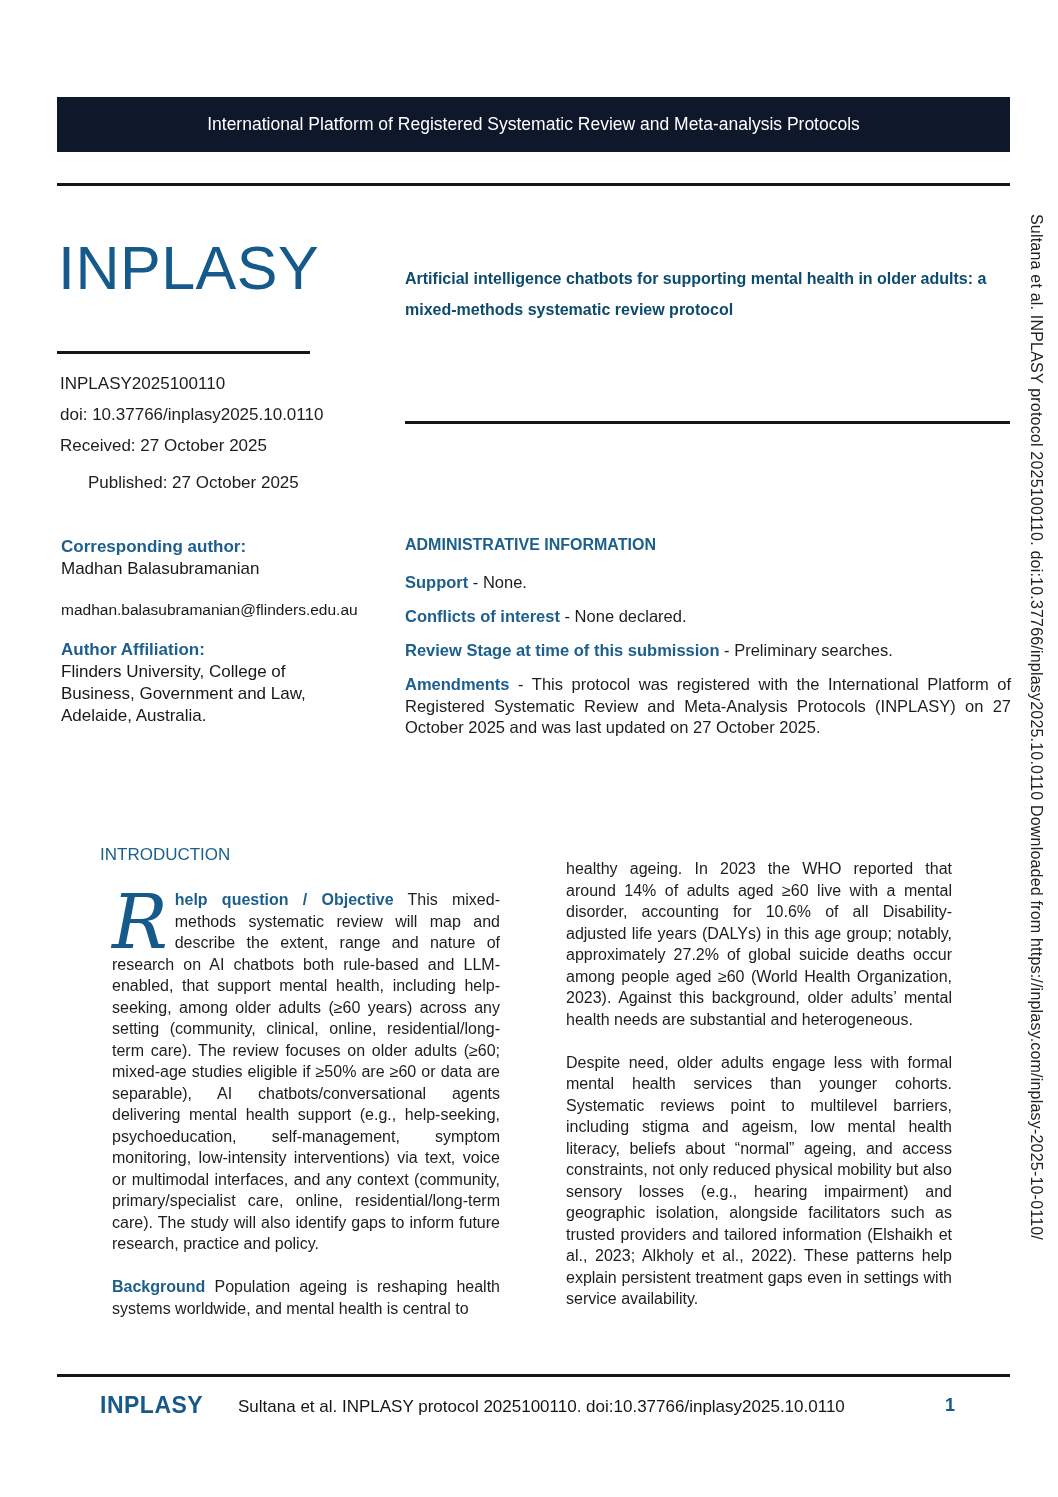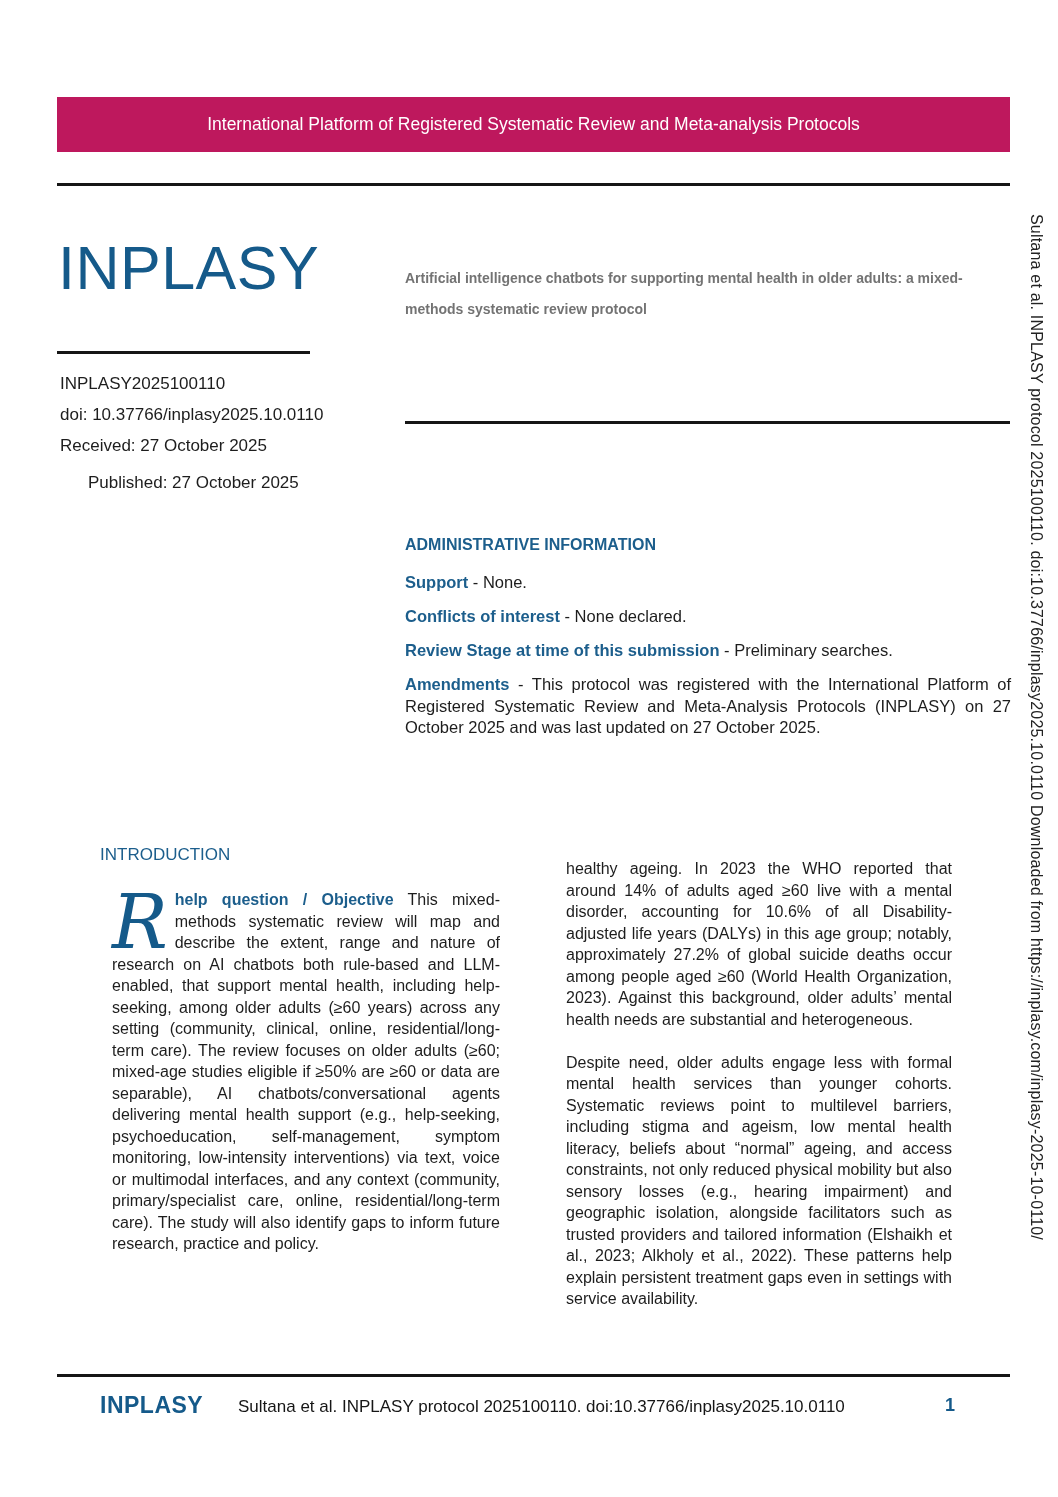--- a/index.html
+++ b/index.html
@@ -2,40 +2,40 @@
 <html><head>
 <meta charset="utf-8">
 <style>
   html,body { margin:0; padding:0; background:#ffffff; }
   .page {
     position:relative; width:1058px; height:1497px; background:#ffffff;
     font-family:"Liberation Sans", sans-serif; color:#181818; overflow:hidden;
   }
   .banner {
     position:absolute; left:57px; top:97px; width:953px; height:55px;
-    background:#be185d; color:#ffffff; font-size:17.5px;
+    background:#0f172a; color:#ffffff; font-size:17.5px;
     display:flex; align-items:center; justify-content:center;
   }
   .rule { position:absolute; background:#161616; }
   .rule-top    { left:57px;  top:183px;  width:953px; height:3px; }
   .rule-logo   { left:57px;  top:351px;  width:253px; height:2.5px; }
   .rule-title  { left:405px; top:421px;  width:605px; height:2.5px; }
   .rule-footer { left:57px;  top:1374px; width:953px; height:3px; }
 
   .logo {
     position:absolute; left:58px; top:233px;
     font-size:61px; color:#155a8a; letter-spacing:0.5px;
   }
   .masthead-meta { position:absolute; left:60px; top:374px; font-size:17px; color:#1d1d1d; }
   .masthead-meta .line { margin-bottom:11px; }
   .masthead-meta .line-published { margin-top:17px;margin-left:28px; }
 
   .title {
     position:absolute; left:405px; top:263px; width:582px;
-    font-size:14px; font-weight:bold; color:#737373; line-height:31px;
+    font-size:16px; font-weight:bold; color:#0c4a6e; line-height:31px;
   }
   .authors { position:absolute; left:407px; top:453px; font-size:17px; color:#1d1d1d; }
 
   .blue-b { color:#1c5e8c; font-weight:bold; }
 
   .contact { position:absolute; left:61px; top:536px; width:290px; font-size:17px; line-height:22px; }
   .contact .email { font-size:15.5px; margin:19px 0 18px 0; }
 
   .admin { position:absolute; left:405px; top:536px; width:606px; font-size:16.5px; color:#1d1d1d; }
   .admin-heading { font-size:16px; margin-bottom:18px; }
@@ -85,20 +85,27 @@
   <div class="masthead-meta">
     <div class="line">INPLASY2025100110</div>
     <div class="line">doi: 10.37766/inplasy2025.10.0110</div>
     <div class="line">Received: 27 October 2025</div>
     <div class="line line-published">Published: 27 October 2025</div>
   </div>
 
   <div class="title">Artificial intelligence chatbots for supporting mental health in older adults: a mixed-methods systematic review protocol</div>
   <div class="rule rule-title"></div>
 
+  <div class="contact">
+    <div class="blue-b">Corresponding author:</div>
+    <div>Madhan Balasubramanian</div>
+    <div class="email">madhan.balasubramanian@flinders.edu.au</div>
+    <div class="blue-b">Author Affiliation:</div>
+    <div>Flinders University, College of Business, Government and Law, Adelaide, Australia.</div>
+  </div>
 
   <div class="admin">
     <div class="admin-heading blue-b">ADMINISTRATIVE INFORMATION</div>
     <div class="admin-row">
       <span class="blue-b">Support</span>
       <span>-  None.</span>
     </div>
     <div class="admin-row">
       <span class="blue-b">Conflicts of interest</span>
       <span>- None declared.</span>
@@ -114,20 +121,24 @@
   </div>
 
   <div class="intro">
     <div class="intro-col1">
       <div class="intro-heading">INTRODUCTION</div>
       <p class="p1">
         <span class="dropcap">R</span>
         <span class="blue-b">help question / Objective</span>
         <span>This mixed-methods systematic review will map and describe the extent, range and nature of research on AI chatbots both rule-based and LLM-enabled, that support mental health, including help-seeking, among older adults (≥60 years) across any setting (community, clinical, online, residential/long-term care). The review focuses on older adults (≥60; mixed-age studies eligible if ≥50% are ≥60 or data are separable), AI chatbots/conversational agents delivering mental health support (e.g., help-seeking, psychoeducation, self-management, symptom monitoring, low-intensity interventions) via text, voice or multimodal interfaces, and any context (community, primary/specialist care, online, residential/long-term care). The study will also identify gaps to inform future research, practice and policy.</span>
       </p>
+      <p class="p2">
+        <span class="blue-b">Background</span>
+        <span>Population ageing is reshaping health systems worldwide, and mental health is central to</span>
+      </p>
     </div>
     <div class="intro-col2">
       <p>healthy ageing. In 2023 the WHO reported that around 14% of adults aged ≥60 live with a mental disorder, accounting for 10.6% of all Disability-adjusted life years (DALYs) in this age group; notably, approximately 27.2% of global suicide deaths occur among people aged ≥60 (World Health Organization, 2023). Against this background, older adults’ mental health needs are substantial and heterogeneous.</p>
       <p>Despite need, older adults engage less with formal mental health services than younger cohorts. Systematic reviews point to multilevel barriers, including stigma and ageism, low mental health literacy, beliefs about “normal” ageing, and access constraints, not only reduced physical mobility but also sensory losses (e.g., hearing impairment) and geographic isolation, alongside facilitators such as trusted providers and tailored information (Elshaikh et al., 2023; Alkholy et al., 2022). These patterns help explain persistent treatment gaps even in settings with service availability.</p>
     </div>
   </div>
 
   <div class="rule rule-footer"></div>
   <div class="footer">
     <span class="footer-logo">INPLASY</span>

